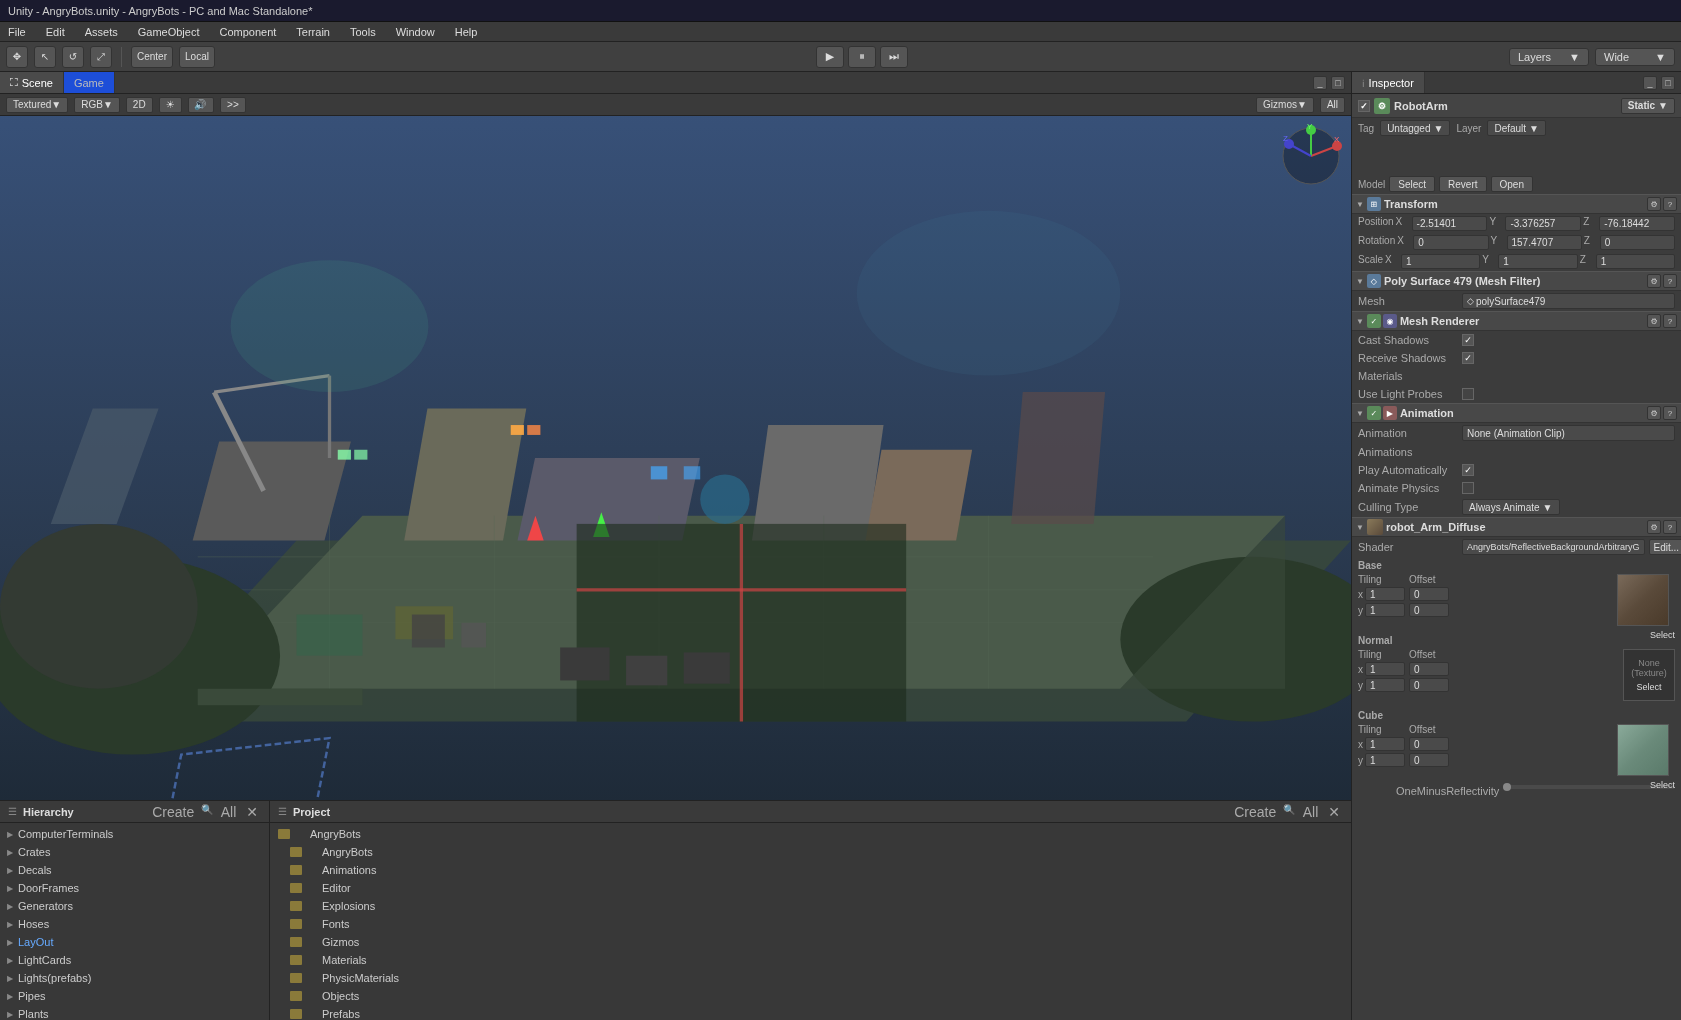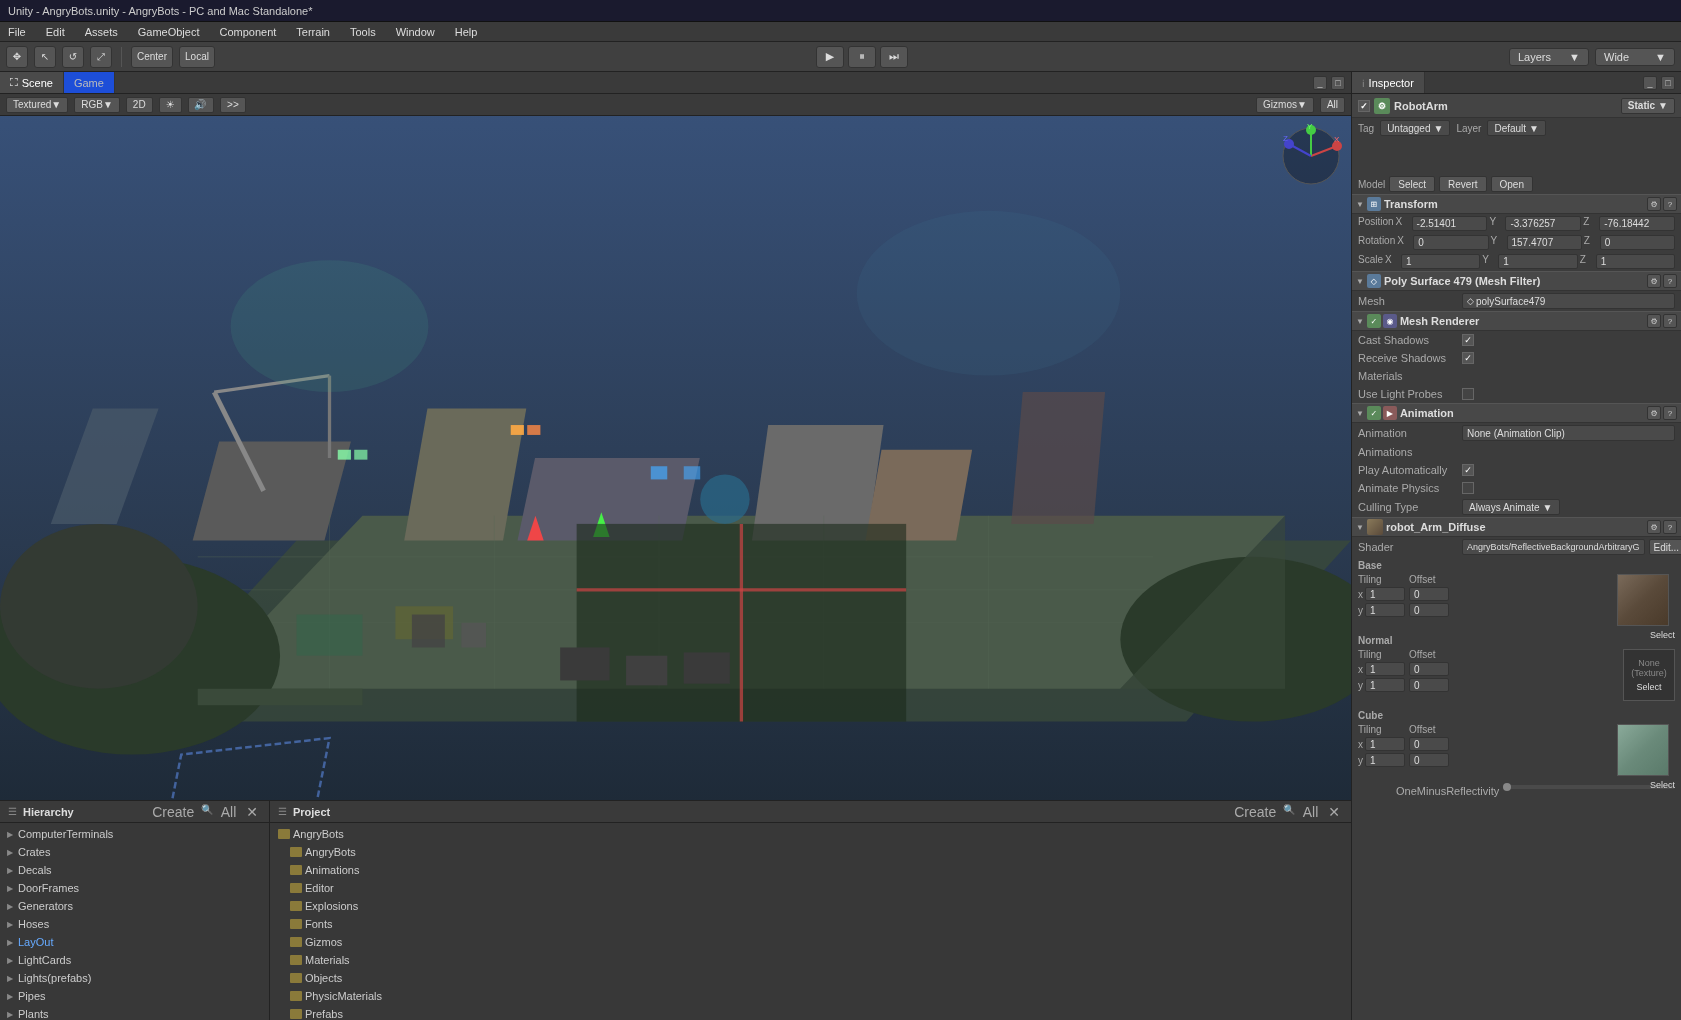--- a/index.html
+++ b/index.html
@@ -504,21 +504,21 @@
       padding: 2px 0;
     }
     .file-item {
       height: 18px;
       display: flex;
       align-items: center;
       padding: 0 8px;
       font-size: 11px;
       color: #ccc;
       cursor: pointer;
-      gap: 3px;
+      gap: 20px;
     }
     .folder-icon {
       width: 12px;
       height: 10px;
       background: #8a7a3a;
       border-radius: 1px;
       display: inline-flex;
     }
 
     
@@ -887,25 +887,25 @@
           <div class="file-item" style="padding-left:20px">
             <span class="folder-icon"></span>
             <span>Gizmos</span>
           </div>
           <div class="file-item" style="padding-left:20px">
             <span class="folder-icon"></span>
             <span>Materials</span>
           </div>
           <div class="file-item" style="padding-left:20px">
             <span class="folder-icon"></span>
-            <span>Objects</span>
+            <span>PhysicMaterials</span>
           </div>
           <div class="file-item" style="padding-left:20px">
             <span class="folder-icon"></span>
-            <span>PhysicMaterials</span>
+            <span>Objects</span>
           </div>
           <div class="file-item" style="padding-left:20px">
             <span class="folder-icon"></span>
             <span>Prefabs</span>
           </div>
 
         </div>
       </div>
     </div>
 

